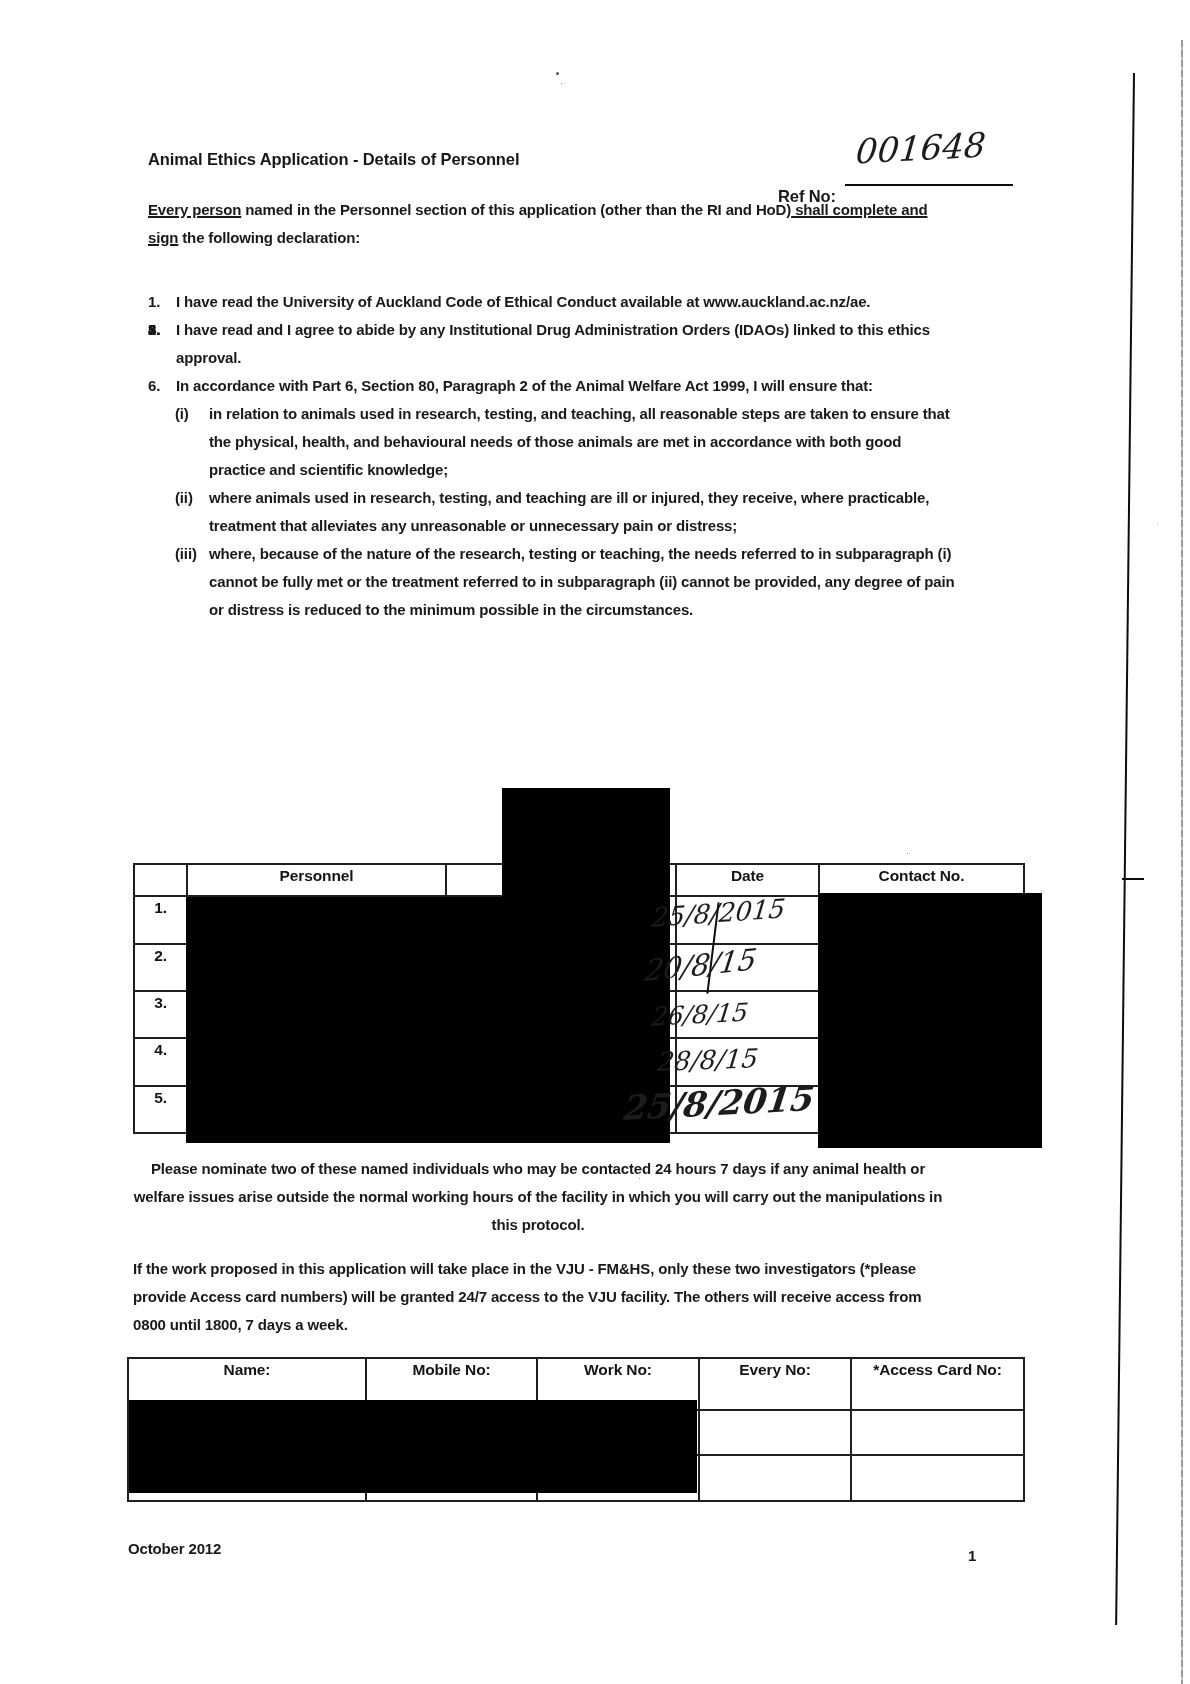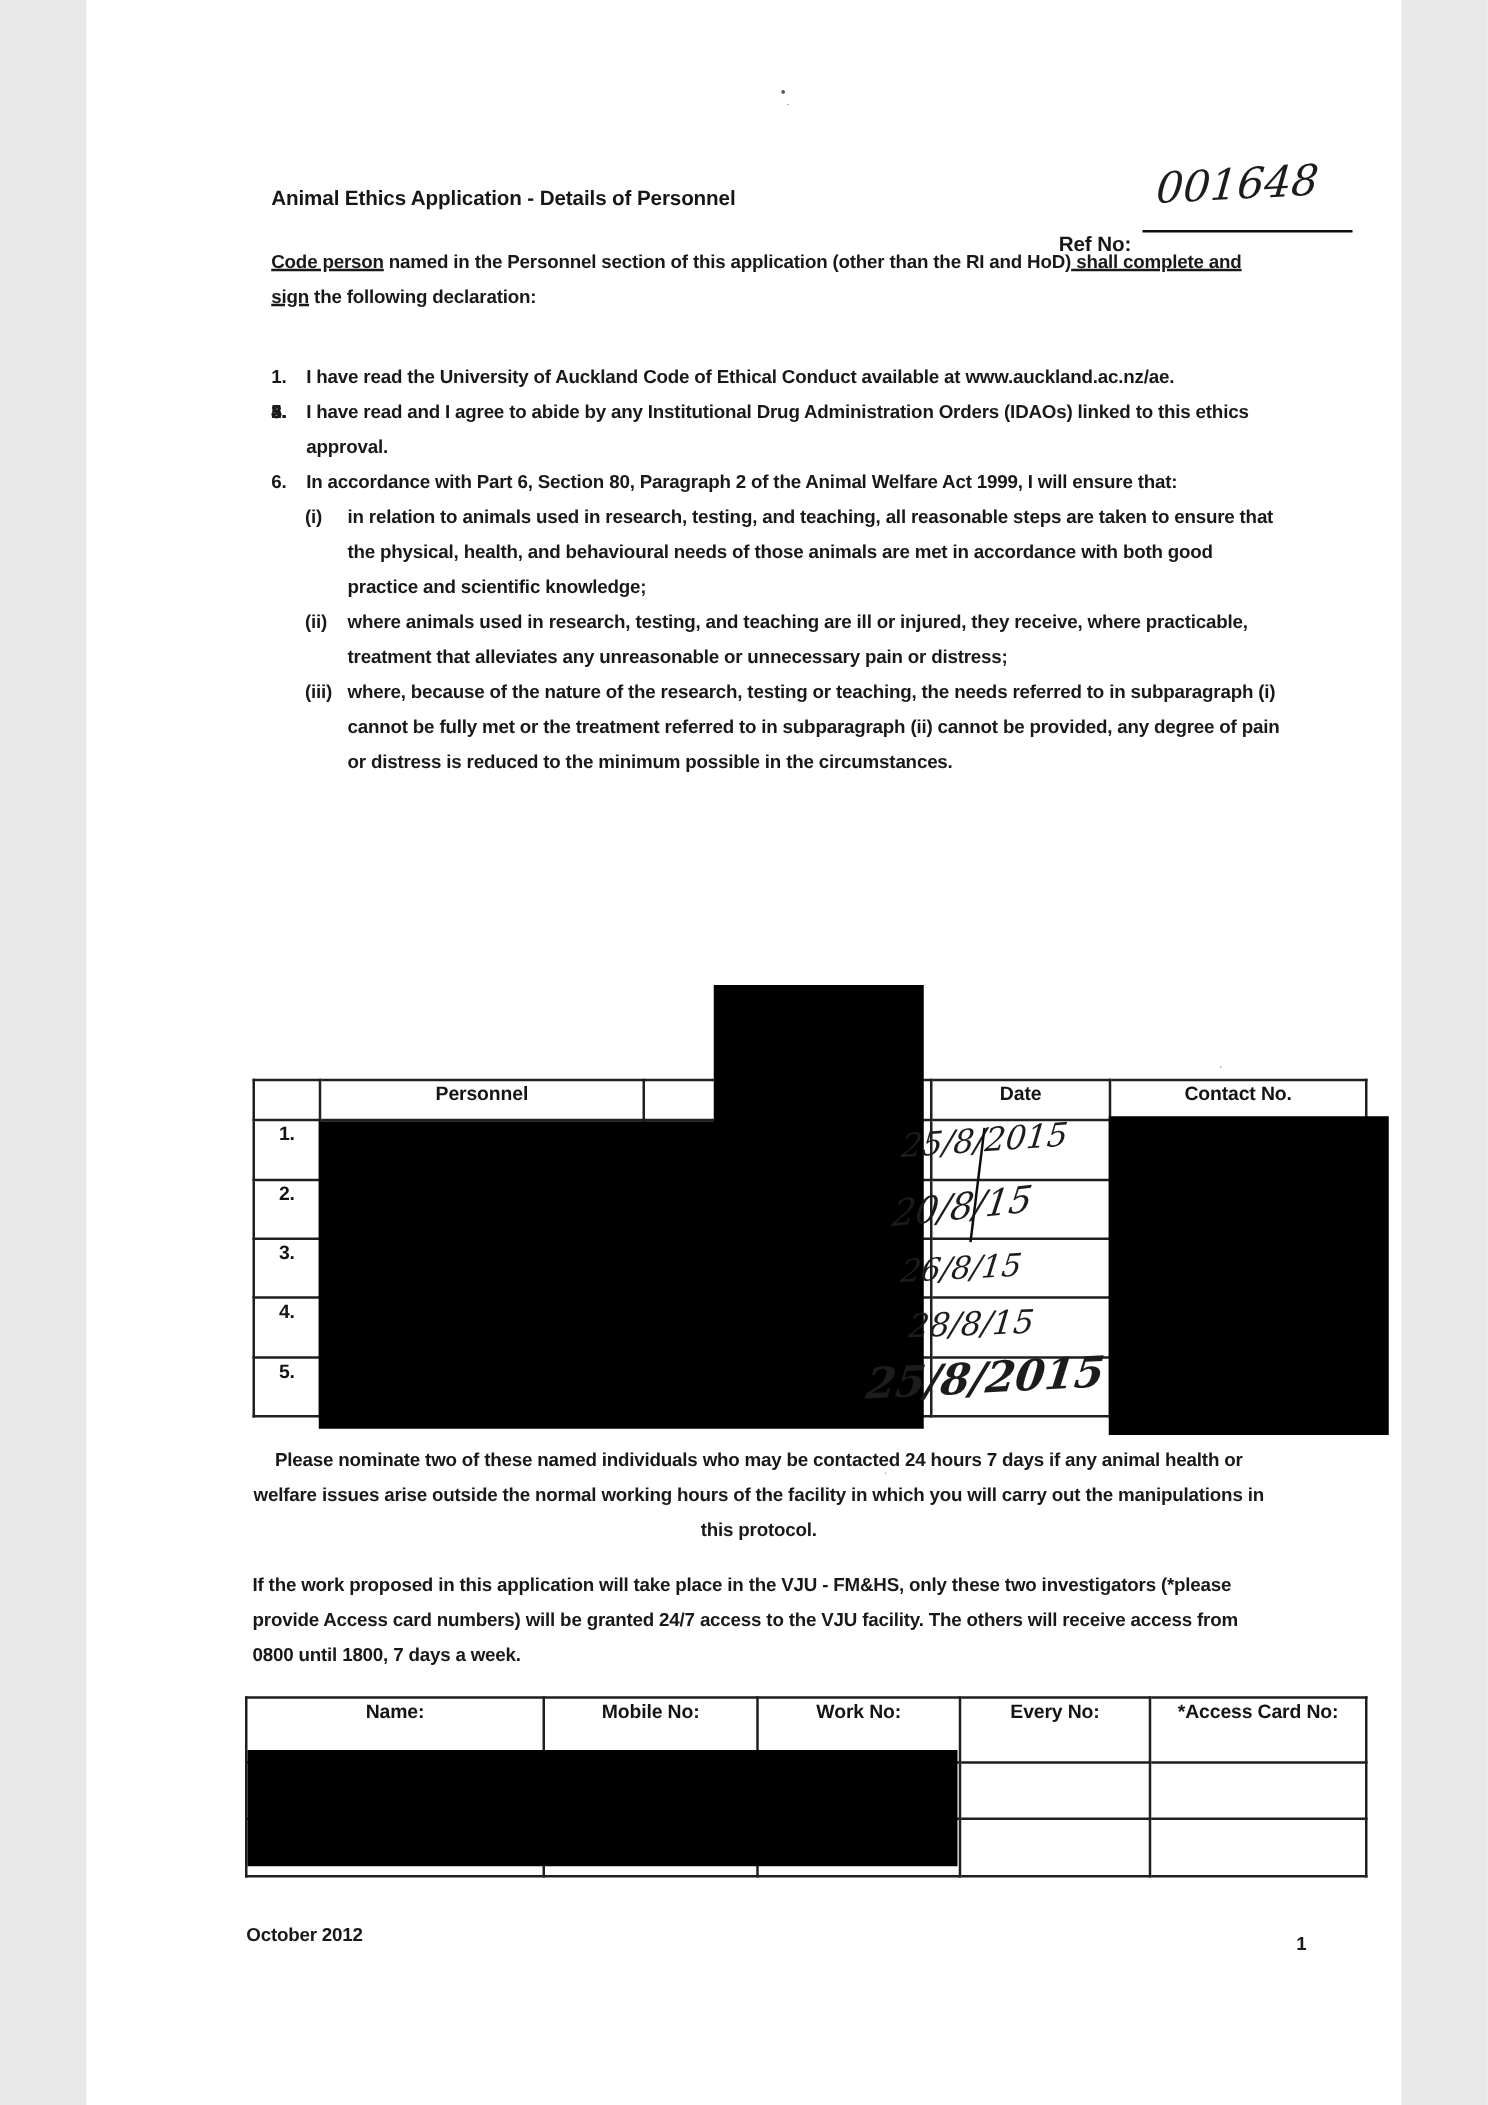--- a/index.html
+++ b/index.html
@@ -1,21 +1,20 @@
 <!DOCTYPE html>
 <html><head>
 <meta charset="utf-8">
 <style>
   html,body { margin:0; padding:0; background:#e8e8e8; }
   .page {
-    position:relative; width:1028px; height:1684px; margin:0 auto;
+    position:relative; width:1190px; height:1684px; margin:0 auto;
     background:#ffffff; overflow:hidden;
     font-family:"Liberation Sans","DejaVu Sans",sans-serif;
     color:#171717;
-    padding-left:24px;
   }
   .abs { position:absolute; }
   .txt { font-weight:bold; font-size:15px; letter-spacing:-0.15px; line-height:28px; color:#191919; }
   .title { font-size:16.5px; font-weight:bold; letter-spacing:-0.1px; }
   .u { text-decoration:underline; text-decoration-thickness:2px; }
   
   .hand {
     font-family:"DejaVu Serif",serif; font-style:italic; color:#1c1c1c;
     white-space:nowrap;
   }
@@ -40,21 +39,21 @@
 </head>
 <body>
 
 <div class="page">
 
   <div class="abs title" style="left:148px; top:150px;">Animal Ethics Application - Details of Personnel</div>
   <div class="abs title" style="left:778px; top:144px;margin-top:43px;">Ref No:</div>
   <div class="abs hand" style="left:856px; top:128px; font-size:34px; transform:rotate(-3deg) skewX(-8deg);">001648</div>
   <div class="line" style="left:845px; top:184px; width:168px; height:2px;"></div>
 
-  <div class="abs txt" style="left:148px; top:196px; width:795px;"><span class="u">Code person</span><span> named in the Personnel section of this application (other than the RI and HoD)</span><span class="u"> shall complete and sign</span><span> the following declaration:</span></div>
+  <div class="abs txt" style="left:148px; top:196px; width:795px;"><span class="u">Every person</span><span> named in the Personnel section of this application (other than the RI and HoD)</span><span class="u"> shall complete and sign</span><span> the following declaration:</span></div>
 
   <div class="abs txt" style="left:148px; top:288px; width:800px;">
     <div class="list-item">
       <span class="n">1.</span>
       <span>I have read the University of Auckland Code of Ethical Conduct available at www.auckland.ac.nz/ae.</span>
     </div>
     <div class="list-item">
       <span class="n">2.</span>
     </div>
     <div class="list-item">

